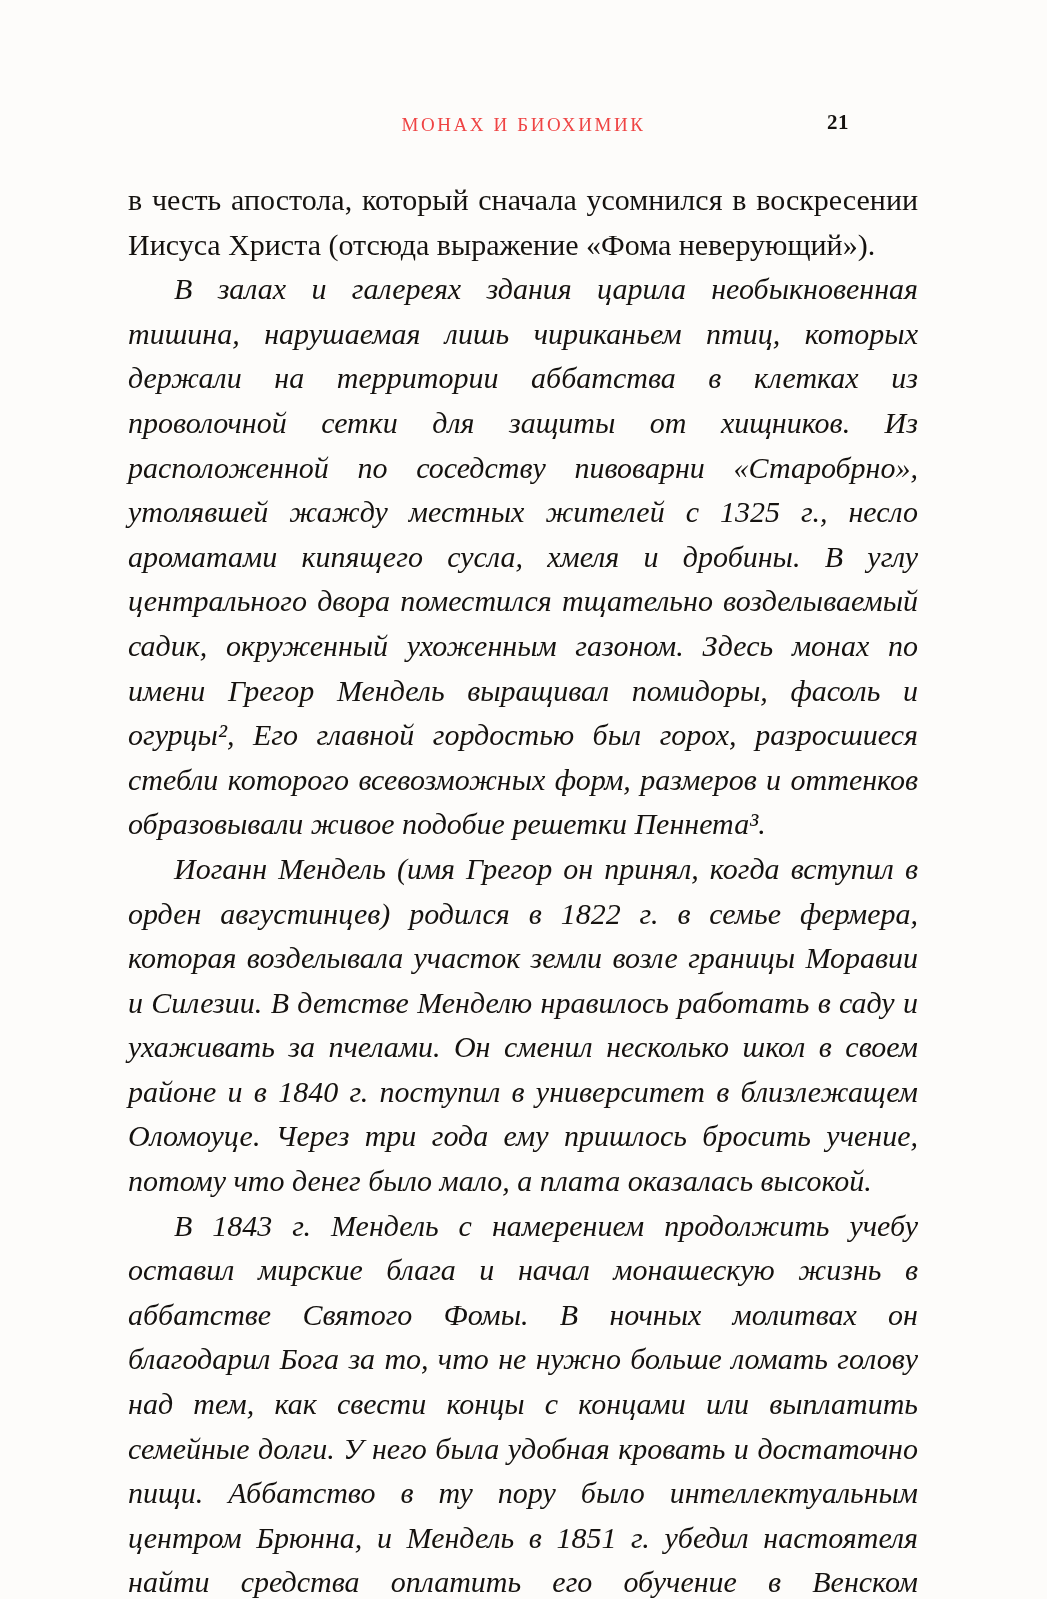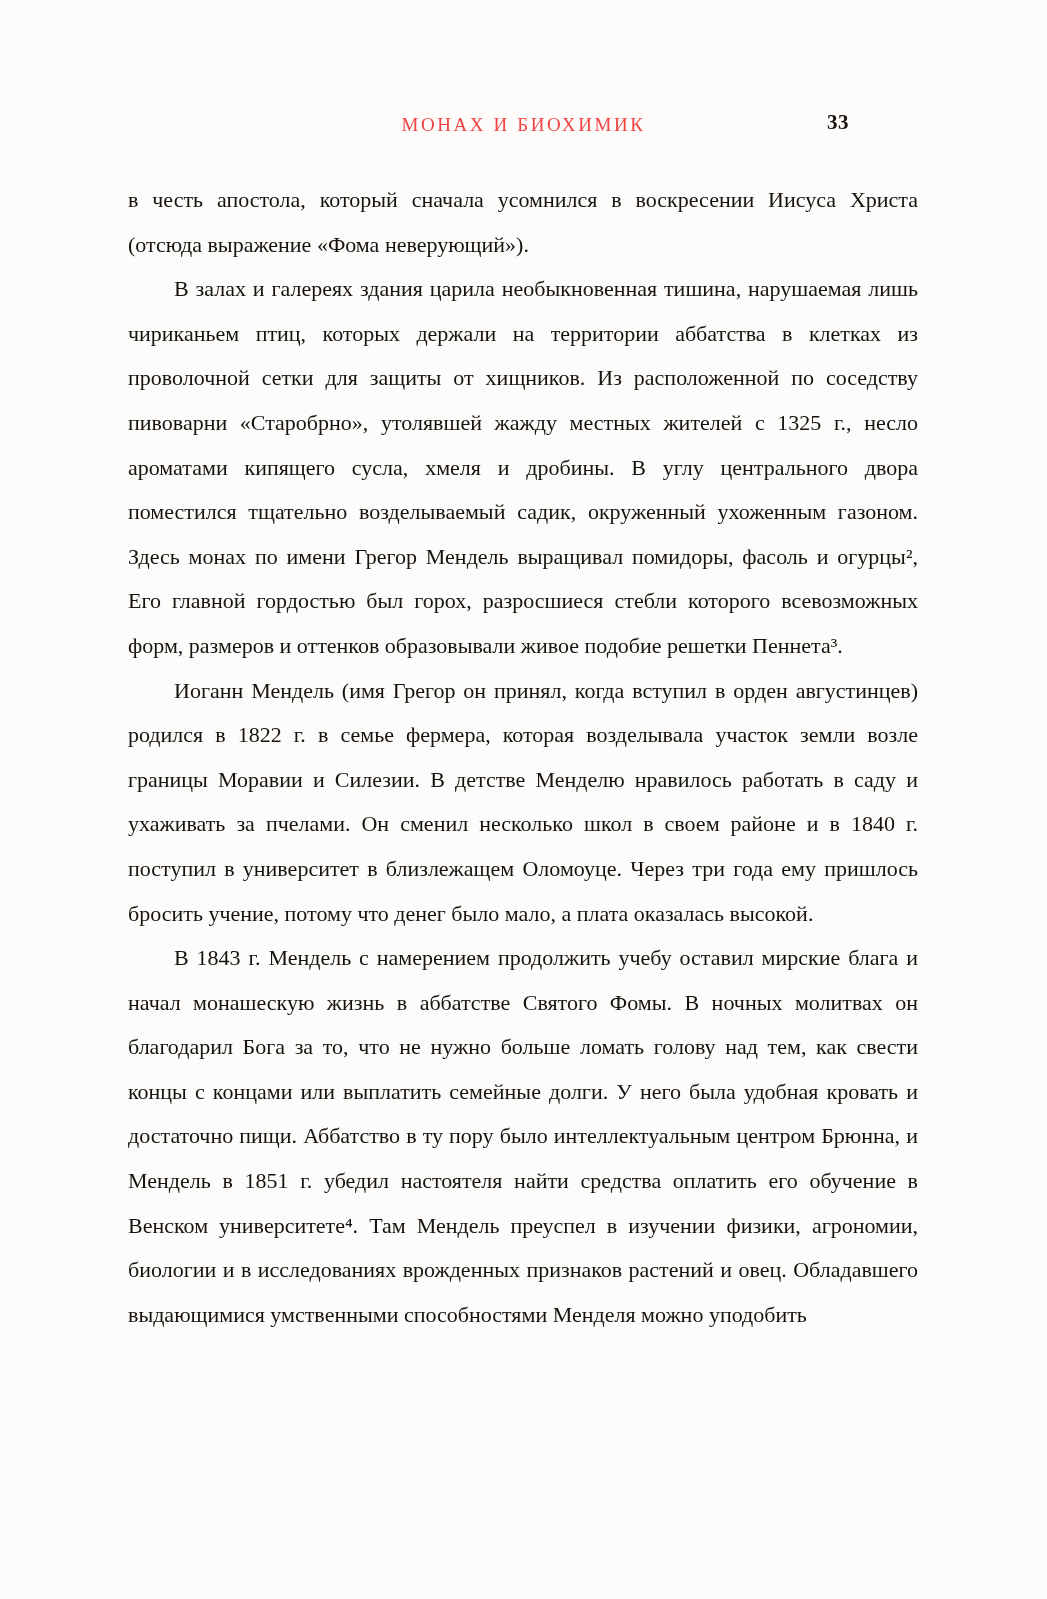--- a/index.html
+++ b/index.html
@@ -44,41 +44,42 @@
     letter-spacing: 0.5px;
   }
   .body-text {
     position: absolute;
     top: 178px;
     left: 128px;
     width: 790px;
   }
   .body-text p {
     margin: 0;
-    font-size: 22px;
+    font-size: 30px;
     line-height: 44.6px;
     text-align: justify;
     text-justify: inter-word;
     hyphens: manual;
     color: #15120f;
   }
   .body-text p.indent {
     text-indent: 46px;
+    font-style: italic;
   }
 </style>
 </head>
 <body>
 
 <div class="page">
 
   <div class="running-head">
     <span class="running-head-title">Монах и биохимик</span>
   </div>
 
-  <div class="folio">33</div>
+  <div class="folio">21</div>
 
   <div class="body-text">
     <p>в честь апостола, который сначала усомнился в воскресении Иисуса Христа (отсюда выражение «Фома неверующий»).</p>
     <p class="indent">В залах и галереях здания царила необыкновенная тишина, нарушаемая лишь чириканьем птиц, которых держали на территории аббатства в клетках из проволочной сетки для защиты от хищников. Из расположенной по соседству пивоварни «Старобрно», утолявшей жажду местных жителей с 1325 г., несло ароматами кипящего сусла, хмеля и дробины. В углу центрального двора поместился тщательно возделываемый садик, окруженный ухоженным газоном. Здесь монах по имени Грегор Мендель выращивал помидоры, фасоль и огурцы², Его главной гордостью был горох, разросшиеся стебли которого всевозможных форм, размеров и оттенков образовывали живое подобие решетки Пеннета³.</p>
     <p class="indent">Иоганн Мендель (имя Грегор он принял, когда вступил в орден августинцев) родился в 1822 г. в семье фермера, которая возделывала участок земли возле границы Моравии и Силезии. В детстве Менделю нравилось работать в саду и ухаживать за пчелами. Он сменил несколько школ в своем районе и в 1840 г. поступил в университет в близлежащем Оломоуце. Через три года ему пришлось бросить учение, потому что денег было мало, а плата оказалась высокой.</p>
     <p class="indent">В 1843 г. Мендель с намерением продолжить учебу оставил мирские блага и начал монашескую жизнь в аббатстве Святого Фомы. В ночных молитвах он благодарил Бога за то, что не нужно больше ломать голову над тем, как свести концы с концами или выплатить семейные долги. У него была удобная кровать и достаточно пищи. Аббатство в ту пору было интеллектуальным центром Брюнна, и Мендель в 1851 г. убедил настоятеля найти средства оплатить его обучение в Венском университете⁴. Там Мендель преуспел в изучении физики, агрономии, биологии и в исследованиях врожденных признаков растений и овец. Обладавшего выдающимися умственными способностями Менделя можно уподобить</p>
   </div>
 
 </div>
 

